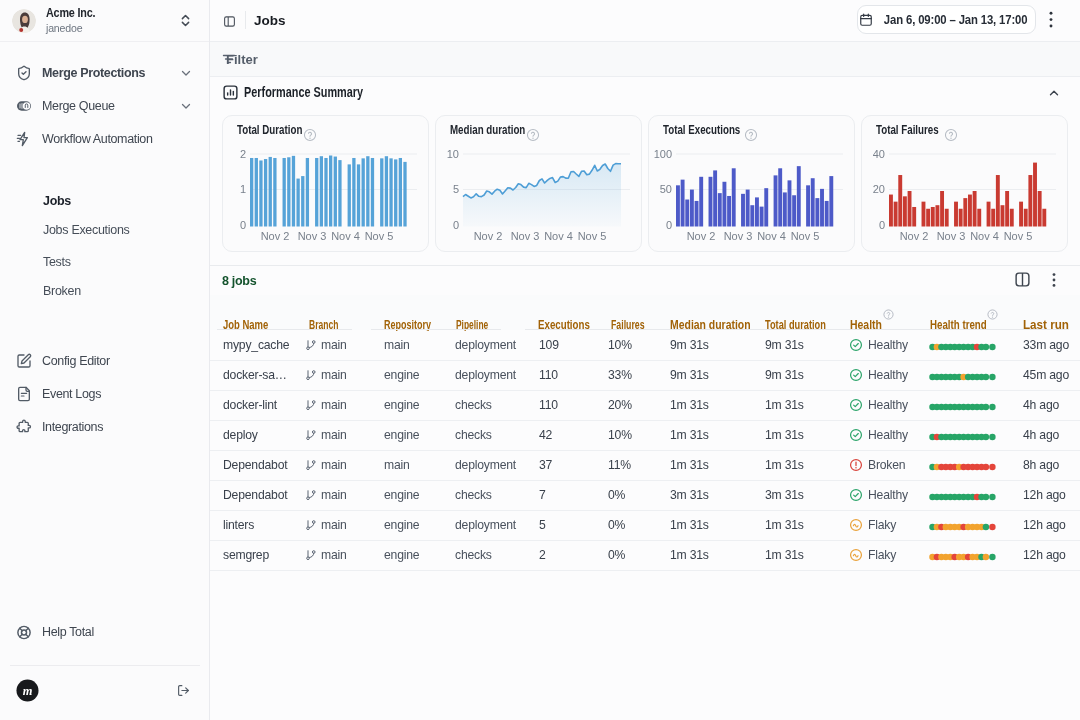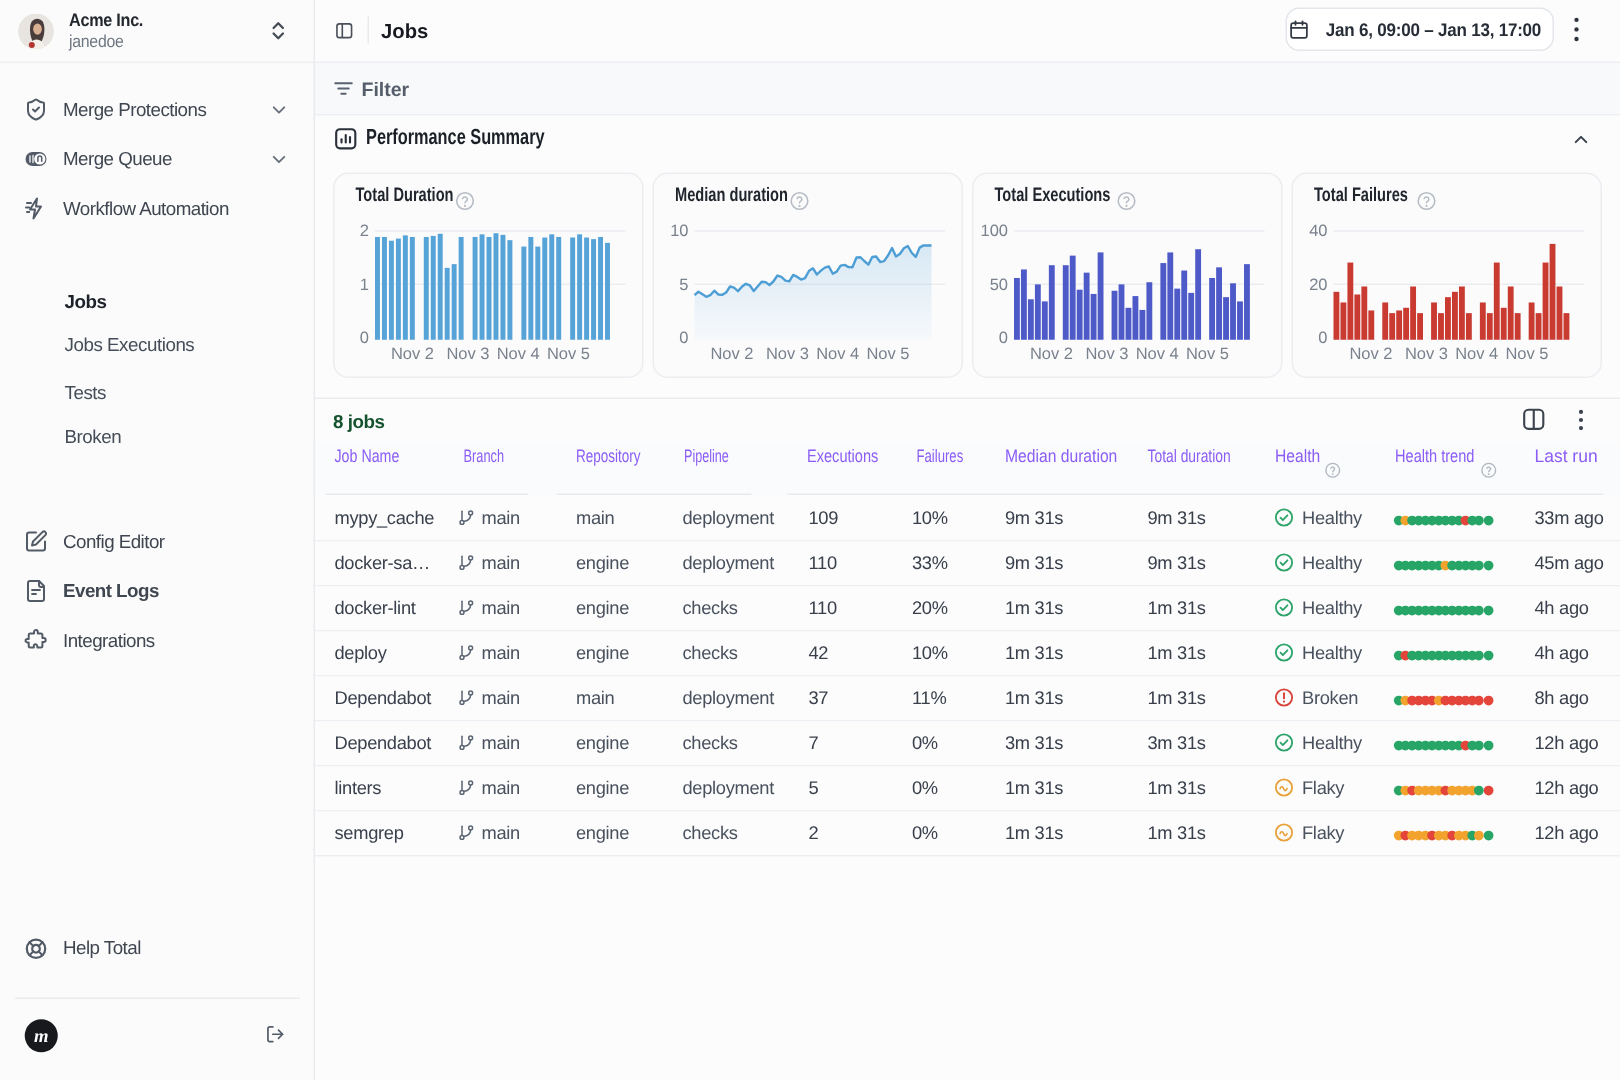--- a/index.html
+++ b/index.html
@@ -17,21 +17,21 @@
 #datebtn { position:absolute; left:857px; top:5px; width:179px; height:29px; background:#fff; border:1px solid #e3e6ea; border-radius:9px; display:flex; align-items:center; justify-content:center; font-size:12.2px; font-weight:600; color:#272d36; letter-spacing:-0.15px; white-space:nowrap; }
 
 #perf { position:absolute; left:210px; top:77px; width:870px; height:189px; background:#fcfcfd; border-bottom:1px solid #e9ebee; }
 .card { position:absolute; top:38px; width:207px; height:137px; background:#fbfbfc; border:1px solid #ebedf0; border-radius:10px; }
 .ctitle { position:absolute; left:14px; top:6px; font-size:13px; font-weight:700; color:#20252d; display:flex; align-items:center; }
 .chart { position:absolute; left:2px; top:28px; }
 .axis { font-family:"Liberation Sans",sans-serif; font-size:11px; fill:#79818c; }
 
 #tbl { position:absolute; left:210px; top:266px; width:870px; height:454px; background:#fcfcfd; }
 .thead { position:absolute; top:29px; left:0; width:870px; height:35px; background:#fafbfc; }
-.th { position:absolute; top:2px; font-size:12px; font-weight:400; color:#8b5cf6; white-space:nowrap; }
+.th { position:absolute; top:23px; font-size:12px; font-weight:700; color:#a16207; white-space:nowrap; }
 .hseg { position:absolute; top:63px; height:1px; background:#e7e9ec; }
 .trow { position:absolute; left:210px; width:870px; height:30px; border-bottom:1px solid #edeff2; background:#fcfcfd; }
 .c { position:absolute; top:6.5px; font-size:12.2px; letter-spacing:-0.2px; color:#49515d; white-space:nowrap; display:flex; align-items:center; }
 .cjob { color:#3a414c; }
 .cnum { color:#39404b; }
 .bi { vertical-align:-1px; }
 </style></head><body>
 
 <div id="side">
   <div id="sidehead">
@@ -56,21 +56,21 @@
           <path d="M7 15l5 5 5-5" stroke="#444b55" stroke-width="2.4" stroke-linecap="round" stroke-linejoin="round"></path>
         </svg></div>
   </div>
   <div class="nav" style="top:61px">
       <span class="nico">
         <svg width="16" height="16" viewBox="0 0 24 24" fill="none" class="">
           <path d="M20 13c0 5-3.5 7.5-7.66 8.95a1 1 0 0 1-.67-.01C7.5 20.5 4 18 4 13V6a1 1 0 0 1 1-1c2 0 4.5-1.2 6.24-2.72a1.17 1.17 0 0 1 1.52 0C14.51 3.81 17 5 19 5a1 1 0 0 1 1 1z" stroke="#525b66" stroke-width="2" stroke-linecap="round" stroke-linejoin="round" fill="none"></path>
           <path d="M9 12l2 2 4-4" stroke="#525b66" stroke-width="2" stroke-linecap="round" stroke-linejoin="round" fill="none"></path>
         </svg>
       </span>
-      <span class="nlbl" style="font-weight:400">Merge Protections</span>
+      <span class="nlbl" style="font-weight:700">Merge Protections</span>
       <span class="nchev">
         <svg width="14" height="14" viewBox="0 0 24 24" fill="none">
           <path d="M6 9.5l6 6 6-6" stroke="#69707b" stroke-width="2.2" stroke-linecap="round" stroke-linejoin="round"></path>
         </svg>
       </span>
     </div>
     <div class="nav" style="top:94px">
       <span class="nico">
         <svg width="16" height="16" viewBox="0 0 24 24" fill="none" class="">
           <rect x="1.5" y="5" width="21" height="14" rx="7" fill="#525b66"></rect>
@@ -112,21 +112,21 @@
     </div>
     <div class="nav" style="top:382px">
       <span class="nico">
         <svg width="16" height="16" viewBox="0 0 24 24" fill="none" class="">
           <path d="M15 2H6a2 2 0 0 0-2 2v16a2 2 0 0 0 2 2h12a2 2 0 0 0 2-2V7z" stroke="#525b66" stroke-width="2" stroke-linecap="round" stroke-linejoin="round" fill="none"></path>
           <path d="M15 2v4a2 2 0 0 0 2 2h3" stroke="#525b66" stroke-width="2" stroke-linecap="round" stroke-linejoin="round" fill="none"></path>
           <path d="M8 11h8" stroke="#525b66" stroke-width="1.8" stroke-linecap="round" stroke-linejoin="round" fill="none"></path>
           <path d="M8 15h4" stroke="#525b66" stroke-width="1.8" stroke-linecap="round" stroke-linejoin="round" fill="none"></path>
         </svg>
       </span>
-      <span class="nlbl" style="font-weight:700">Event Logs</span>
+      <span class="nlbl" style="font-weight:400">Event Logs</span>
     </div>
     <div class="nav" style="top:415px">
       <span class="nico">
         <svg width="16" height="16" viewBox="0 0 24 24" fill="none" class="">
           <path d="M10 3.5a1.9 1.9 0 0 1 3.8 0V5h3.1a1.5 1.5 0 0 1 1.5 1.5v3.1h1.4a1.9 1.9 0 0 1 0 3.8h-1.4v4.1a1.5 1.5 0 0 1-1.5 1.5h-3.6v-1.4a1.75 1.75 0 1 0-3.5 0V19H6.2a1.5 1.5 0 0 1-1.5-1.5v-3.6H3.3a1.75 1.75 0 1 1 0-3.5h1.4V6.5A1.5 1.5 0 0 1 6.2 5H10z" stroke="#525b66" stroke-width="2" stroke-linecap="round" stroke-linejoin="round" fill="none"></path>
         </svg>
       </span>
       <span class="nlbl" style="font-weight:470">Integrations</span>
     </div>
   <div class="nav" style="top:620px">
@@ -180,21 +180,21 @@
       <circle cx="5" cy="16" r="1.45" fill="#2e343d"></circle>
     </svg>
 </div>
 
 <div id="filterbar">
   <div class="abs" style="left:12px;top:10px"><svg width="14" height="14" viewBox="0 0 24 24" fill="none" class="">
         <path d="M2.5 6h19" stroke="#596270" stroke-width="2.2" stroke-linecap="round" stroke-linejoin="round" fill="none"></path>
         <path d="M6 12h12" stroke="#596270" stroke-width="2.2" stroke-linecap="round" stroke-linejoin="round" fill="none"></path>
         <path d="M9.5 18h5" stroke="#596270" stroke-width="2.2" stroke-linecap="round" stroke-linejoin="round" fill="none"></path>
       </svg></div>
-  <div class="abs" style="left:31px;top:10px;font-size:13px;font-weight:600;color:#545d69">Filter</div>
+  <div class="abs" style="left:16px;top:10px;font-size:13px;font-weight:600;color:#545d69">Filter</div>
 </div>
 
 <div id="perf">
   <div class="abs" style="left:12px;top:7px"><svg width="17" height="17" viewBox="0 0 24 24" fill="none" class="">
         <rect x="3" y="3" width="18" height="18" rx="3.5" stroke="#2a313b" stroke-width="2" fill="none"></rect>
         <path d="M8 15.5v-3" stroke="#2a313b" stroke-width="2" stroke-linecap="round" stroke-linejoin="round" fill="none"></path>
         <path d="M12 15.5V8.5" stroke="#2a313b" stroke-width="2" stroke-linecap="round" stroke-linejoin="round" fill="none"></path>
         <path d="M16 15.5v-5" stroke="#2a313b" stroke-width="2" stroke-linecap="round" stroke-linejoin="round" fill="none"></path>
       </svg></div>
   <div class="abs" style="left:34px;top:7px;font-size:14.5px;font-weight:700;color:#1b2027;transform:scaleX(0.75);transform-origin:0 50%;white-space:nowrap">Performance Summary</div>

